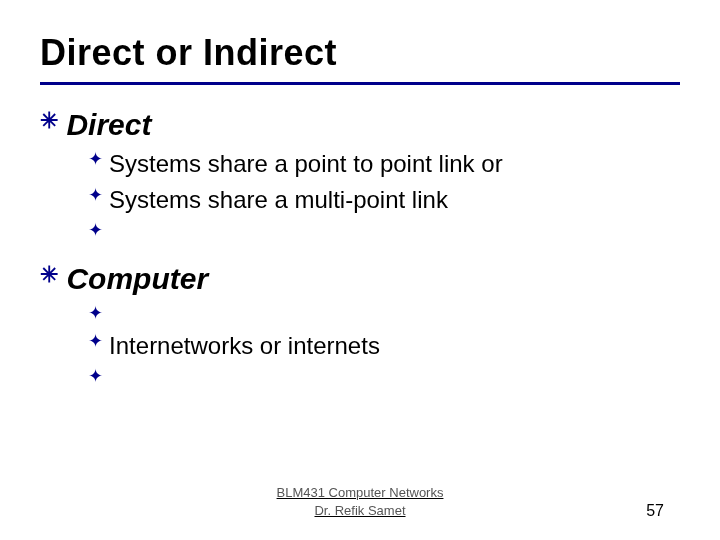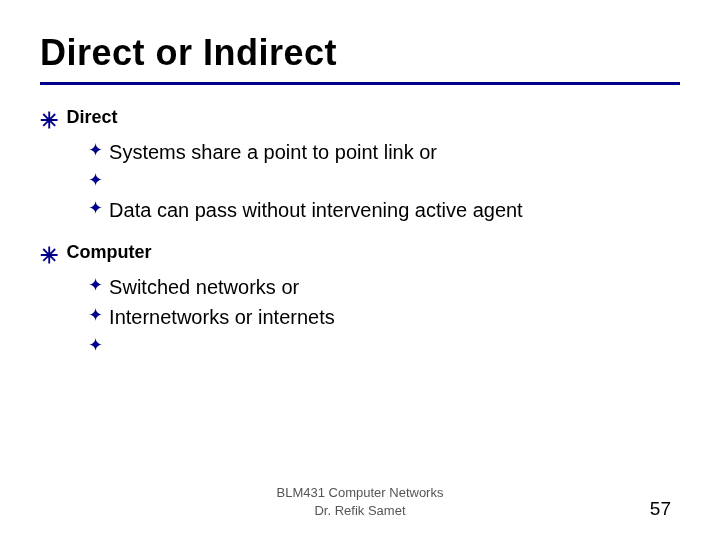--- a/index.html
+++ b/index.html
@@ -53,24 +53,25 @@
     .bullet-l1-icon {
       color: #00008B;
       font-size: 22px;
       line-height: 1.2;
       font-weight: bold;
       flex-shrink: 0;
       margin-top: 1px;
     }
 
     .bullet-l1-text {
-      font-size: 18px;
+      font-size: 30px;
       font-weight: bold;
       color: #000000;
       line-height: 1.2;
+      font-style: italic;
     }
 
     .sub-bullets {
       margin-left: 48px;
       display: flex;
       flex-direction: column;
       gap: 2px;
       margin-top: 4px;
     }
 
@@ -81,45 +82,46 @@
     }
 
     .bullet-l2-icon {
       color: #00008B;
       font-size: 18px;
       line-height: 1.4;
       flex-shrink: 0;
     }
 
     .bullet-l2-text {
-      font-size: 20px;
+      font-size: 24px;
       color: #000000;
       line-height: 1.4;
     }
 
     .footer {
       display: flex;
       justify-content: center;
       align-items: flex-end;
       padding-top: 10px;
       position: relative;
+      text-decoration: underline;
     }
 
     .footer-text {
       font-size: 13px;
       color: #555555;
       text-align: center;
       line-height: 1.4;
     }
 
     .footer-page {
       position: absolute;
-      right: 9px;
+      right: 16px;
       bottom: 0;
-      font-size: 19px;
+      font-size: 16px;
       color: #000000;
     }
   </style>
 </head>
 <body>
 
 <div class="slide">
 
   <div class="slide-title">Direct or Indirect</div>
   <div class="title-underline"></div>
@@ -131,37 +133,36 @@
         <span class="bullet-l1-icon">✳</span>
         <span class="bullet-l1-text">Direct</span>
       </div>
       <div class="sub-bullets">
         <div class="bullet-l2">
           <span class="bullet-l2-icon">✦</span>
           <span class="bullet-l2-text">Systems share a point to point link or</span>
         </div>
         <div class="bullet-l2">
           <span class="bullet-l2-icon">✦</span>
+          <span class="bullet-l2-text">Systems share a multi-point link</span>
         </div>
         <div class="bullet-l2">
           <span class="bullet-l2-icon">✦</span>
-          <span class="bullet-l2-text">Data can pass without intervening active agent</span>
         </div>
       </div>
     </div>
 
     <div>
       <div class="bullet-l1">
         <span class="bullet-l1-icon">✳</span>
         <span class="bullet-l1-text">Computer</span>
       </div>
       <div class="sub-bullets">
         <div class="bullet-l2">
           <span class="bullet-l2-icon">✦</span>
-          <span class="bullet-l2-text">Switched networks or</span>
         </div>
         <div class="bullet-l2">
           <span class="bullet-l2-icon">✦</span>
           <span class="bullet-l2-text">Internetworks or internets</span>
         </div>
         <div class="bullet-l2">
           <span class="bullet-l2-icon">✦</span>
         </div>
       </div>
     </div>

